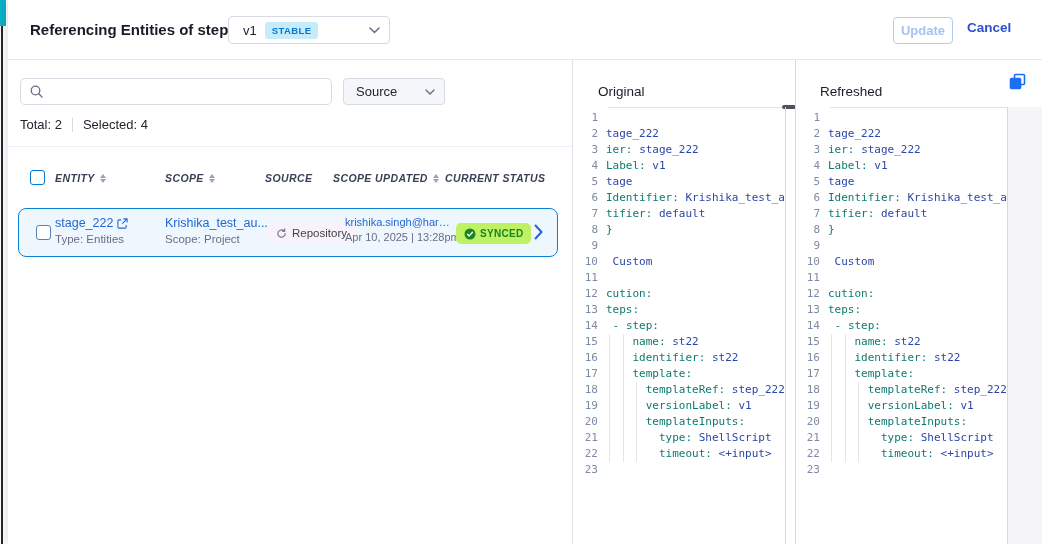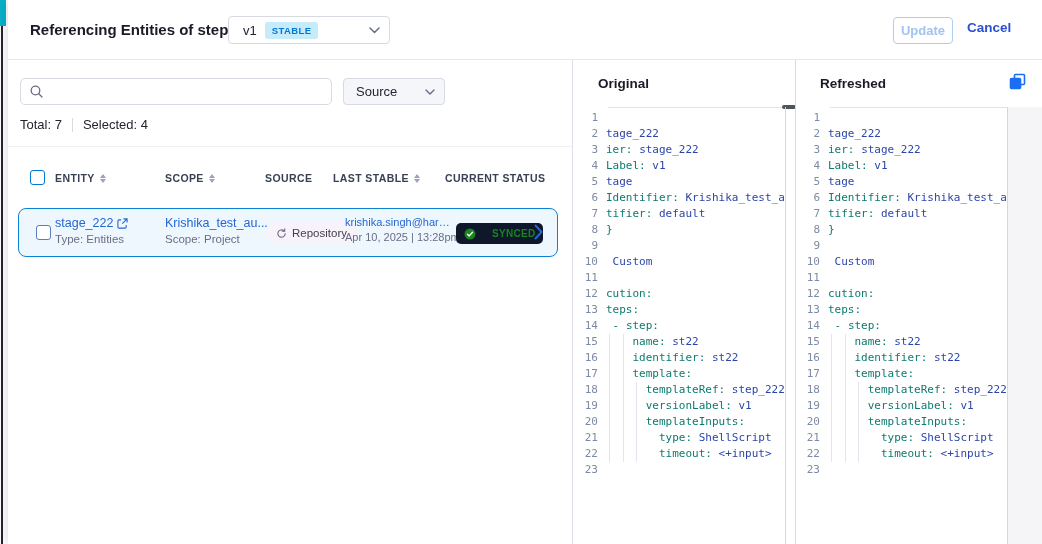--- a/index.html
+++ b/index.html
@@ -38,21 +38,21 @@
   .dd { position:absolute; top:18px; width:102px; height:27px; background:#f4f6f9;
     border:1px solid #d8dae3; border-radius:4px; display:flex; align-items:center; cursor:pointer; }
   .dd .dlabel { margin-left:12px; font-size:13px; color:#22252f; }
   .dd svg { position:absolute; right:9px; }
   .dd-source { left:335px; } .dd-status { left:447px; }
   .totals { position:absolute; left:12px; top:57px; display:flex; align-items:center; font-size:13px; color:#22252f; }
   .totals .sep { width:1px; height:14px; background:#d8dae3; margin:0 10px; }
   .toolbar-divider { position:absolute; left:0; right:0; top:86px; height:1px; background:#eef0f4; }
 
   
-  .thead { position:absolute; left:0; top:104px; right:10px; height:30px; }
+  .thead { position:absolute; left:0; top:104px; right:10px; height:30px;font-style:italic; }
   .thead .col { position:absolute; top:8px; font-size:10.5px; font-weight:bold; color:#394155;
     letter-spacing:.4px; display:flex; align-items:center; gap:5px; }
   .cb { width:15px; height:15px; border:1.5px solid #0278d5; border-radius:3px; background:#fff; display:inline-block; cursor:pointer; }
   .thead .cb { position:absolute; left:22px; top:6px; }
   .sort { display:inline-flex; flex-direction:column; gap:1px; cursor:pointer; }
   .sort i { width:0; height:0; border-left:3.5px solid transparent; border-right:3.5px solid transparent; }
   .sort .up { border-bottom:4px solid #9aa3b8; }
   .sort .dn { border-top:4px solid #9aa3b8; }
 
   
@@ -61,32 +61,32 @@
   .row-card .cb { position:absolute; left:17px; top:16px; background:#fff; border-color:#5c7fb8; }
   .cell { position:absolute; top:7px; }
   .cell .l1 { font-size:12.5px; color:#2467d2; display:flex; align-items:center; gap:4px; white-space:nowrap; }
   .cell .l2 { font-size:11.5px; color:#6b6d85; margin-top:3px; white-space:nowrap; }
   .c-entity { left:36px; } .c-scope { left:146px; width:100px; }
   .repo-badge { position:absolute; left:247px; top:13px; height:22px; background:#f8f2fa; border-radius:11px;
     display:flex; align-items:center; gap:5px; padding:0 10px; font-size:11.5px; color:#41424e; }
   .c-updated { left:326px; width:110px; }
   .c-updated .l1 { font-size:11px; overflow:hidden; text-overflow:ellipsis; display:block; width:108px; }
   .c-updated .l2 { font-size:11px; }
-  .synced-badge { position:absolute; left:437px; top:14px; height:21px; background:#0f172a; border-radius:5px;
-    display:flex; align-items:center; gap:16px; padding:0 8px; font-size:10px; font-weight:bold;
+  .synced-badge { position:absolute; left:437px; top:14px; height:21px; background:#bef264; border-radius:5px;
+    display:flex; align-items:center; gap:4px; padding:0 8px; font-size:10px; font-weight:bold;
     letter-spacing:.3px; color:#18851f; }
   .row-chevron { position:absolute; left:515px; top:15px; cursor:pointer; }
 
   
   .right-pane { position:absolute; left:565px; top:60px; right:0; bottom:0; background:#fff; }
   .panel { position:absolute; top:0; bottom:0; }
   .panel-original { left:5px; width:217px; }
   .panel-refreshed { left:227px; right:0; }
   .pane-divider { position:absolute; left:222px; top:0; bottom:0; width:1px; background:#d9dbe3; }
-  .panel-title { position:absolute; left:20px; top:16px; font-size:13.5px; font-weight:bold; color:#1b1b28; }
+  .panel-title { position:absolute; left:20px; top:24px; font-size:13.5px; font-weight:normal; color:#1b1b28; }
   .copy-btn { position:absolute; right:16px; top:13px; background:none; border:none; cursor:pointer; }
   .htrack { position:absolute; left:30px; width:177px; top:47px; height:1px; background:#e4e4e8; }
   .hthumb { position:absolute; left:204px; top:45px; width:14px; height:4px; border-radius:2px; background:#4e535c; cursor:pointer; }
   .content-edge { position:absolute; left:207px; top:47px; bottom:0; width:1px; background:#d5d8e0; }
   .minimap-gutter { position:absolute; left:208px; right:0; top:47px; bottom:0; background:#f5f5f7; }
   .code { position:absolute; left:0; top:50px; width:207px; bottom:0; overflow:hidden; cursor:text; }
   .code-row { display:flex; height:16px; line-height:16px; font-family:"DejaVu Sans Mono",monospace; font-size:11px; }
   .ln { width:20px; flex:none; text-align:right; color:#7d8ba4; margin-right:8px; }
   .lc { position:relative; flex:1; white-space:pre; overflow:hidden; }
   .guide { position:absolute; top:0; bottom:0; width:1px; background:#e2e5ec; }
@@ -121,21 +121,21 @@
             <path d="M8.8 8.8L12 12" stroke="#6b6d85" stroke-width="1.3" stroke-linecap="round"></path>
           </svg>
       </div>
       <div class="dd dd-source">
         <span class="dlabel">Source</span>
         <svg width="10" height="6" viewBox="0 0 10 6">
             <path d="M1 1l4 4 4-4" stroke="#6b6d85" stroke-width="1.4" fill="none" stroke-linecap="round"></path>
           </svg>
       </div>
       <div class="totals">
-        <span>Total: 7</span>
+        <span>Total: 2</span>
         <span class="sep"></span>
         <span>Selected: 4</span>
       </div>
       <div class="toolbar-divider"></div>
 
       <div class="thead">
         <span class="cb"></span>
         <div class="col" style="left:47px">
           <span>ENTITY</span>
           <span class="sort">
@@ -147,21 +147,21 @@
           <span>SCOPE</span>
           <span class="sort">
               <i class="up"></i>
               <i class="dn"></i>
             </span>
         </div>
         <div class="col" style="left:257px">
           <span>SOURCE</span>
         </div>
         <div class="col" style="left:325px">
-          <span>LAST STABLE</span>
+          <span>SCOPE UPDATED</span>
           <span class="sort">
               <i class="up"></i>
               <i class="dn"></i>
             </span>
         </div>
         <div class="col" style="left:437px">
           <span>CURRENT STATUS</span>
         </div>
       </div>
 

